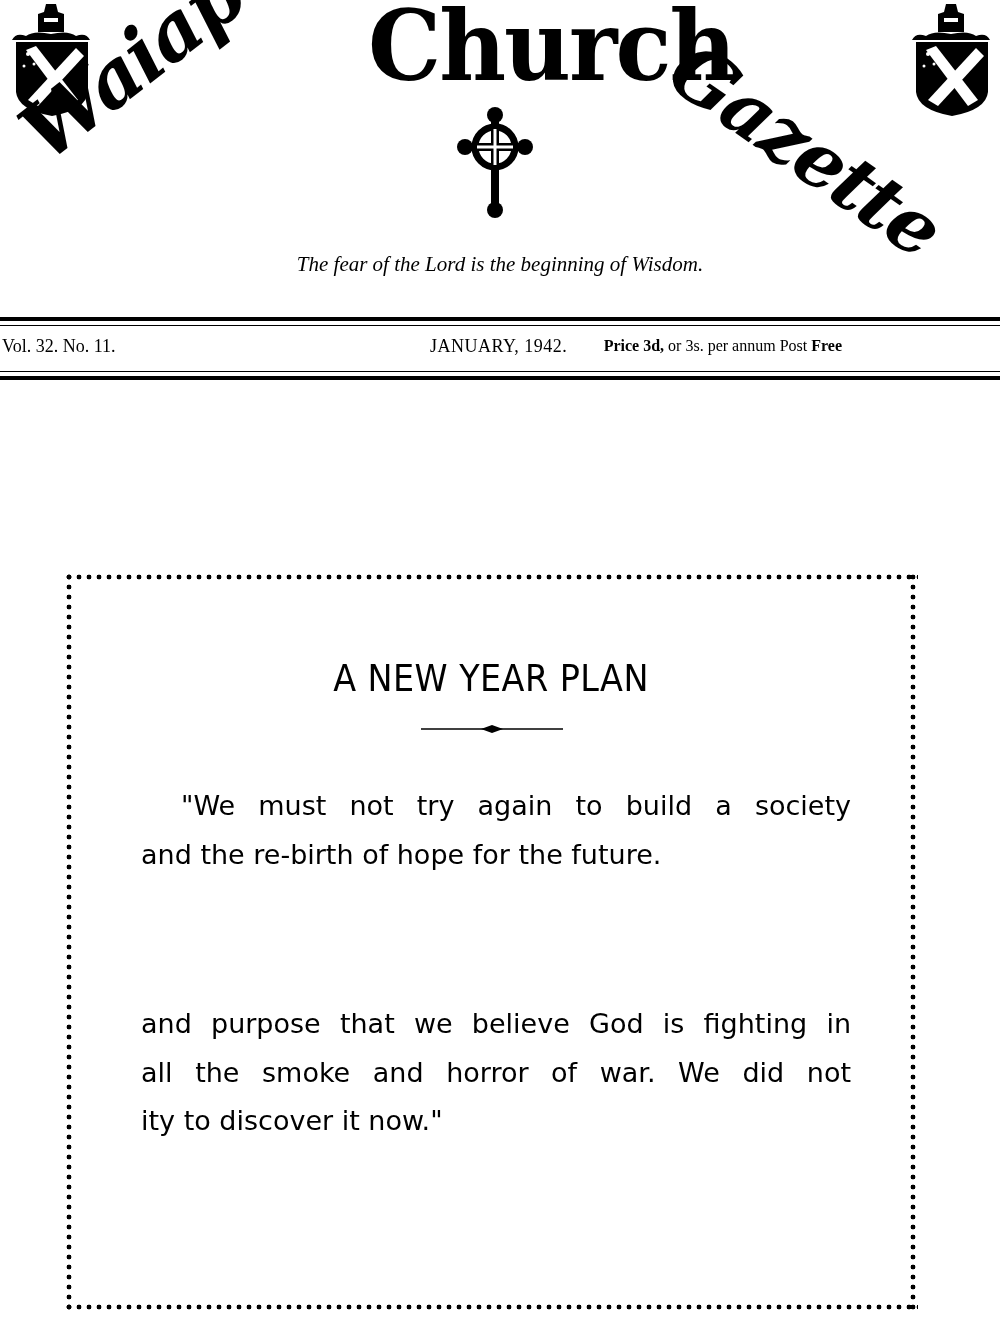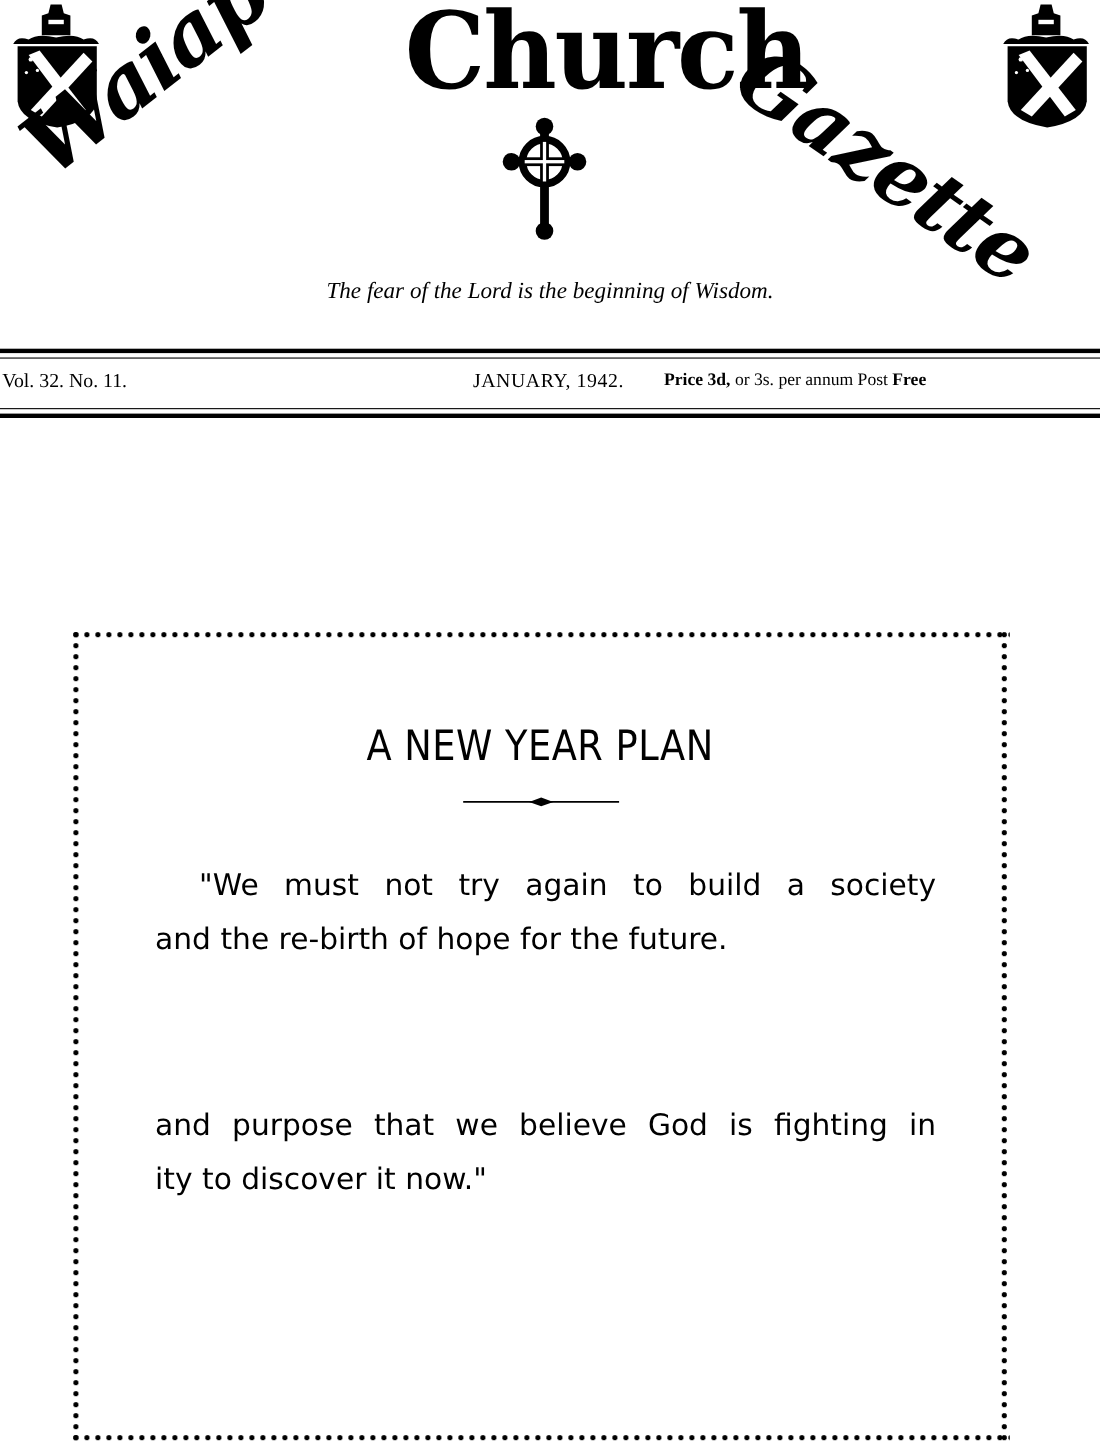--- a/index.html
+++ b/index.html
@@ -145,15 +145,16 @@
     <path d="M60 5 L71 1 L82 5 L71 9 Z" fill="#000"></path>
   </svg>
 
   <div class="body-text para1">
     <span class="line"><span class="indent"></span><span>"We must not try again to build a society</span></span>
     <span class="line last">and the re-birth of hope for the future.</span>
   </div>
 
   <div class="body-text para2">
     <span class="line">and purpose that we believe God is fighting in</span>
+    <span class="line">all the smoke and horror of war. We did not</span>
     <span class="line last">ity to discover it now."</span>
   </div>
 </div>
 
 </body></html>

